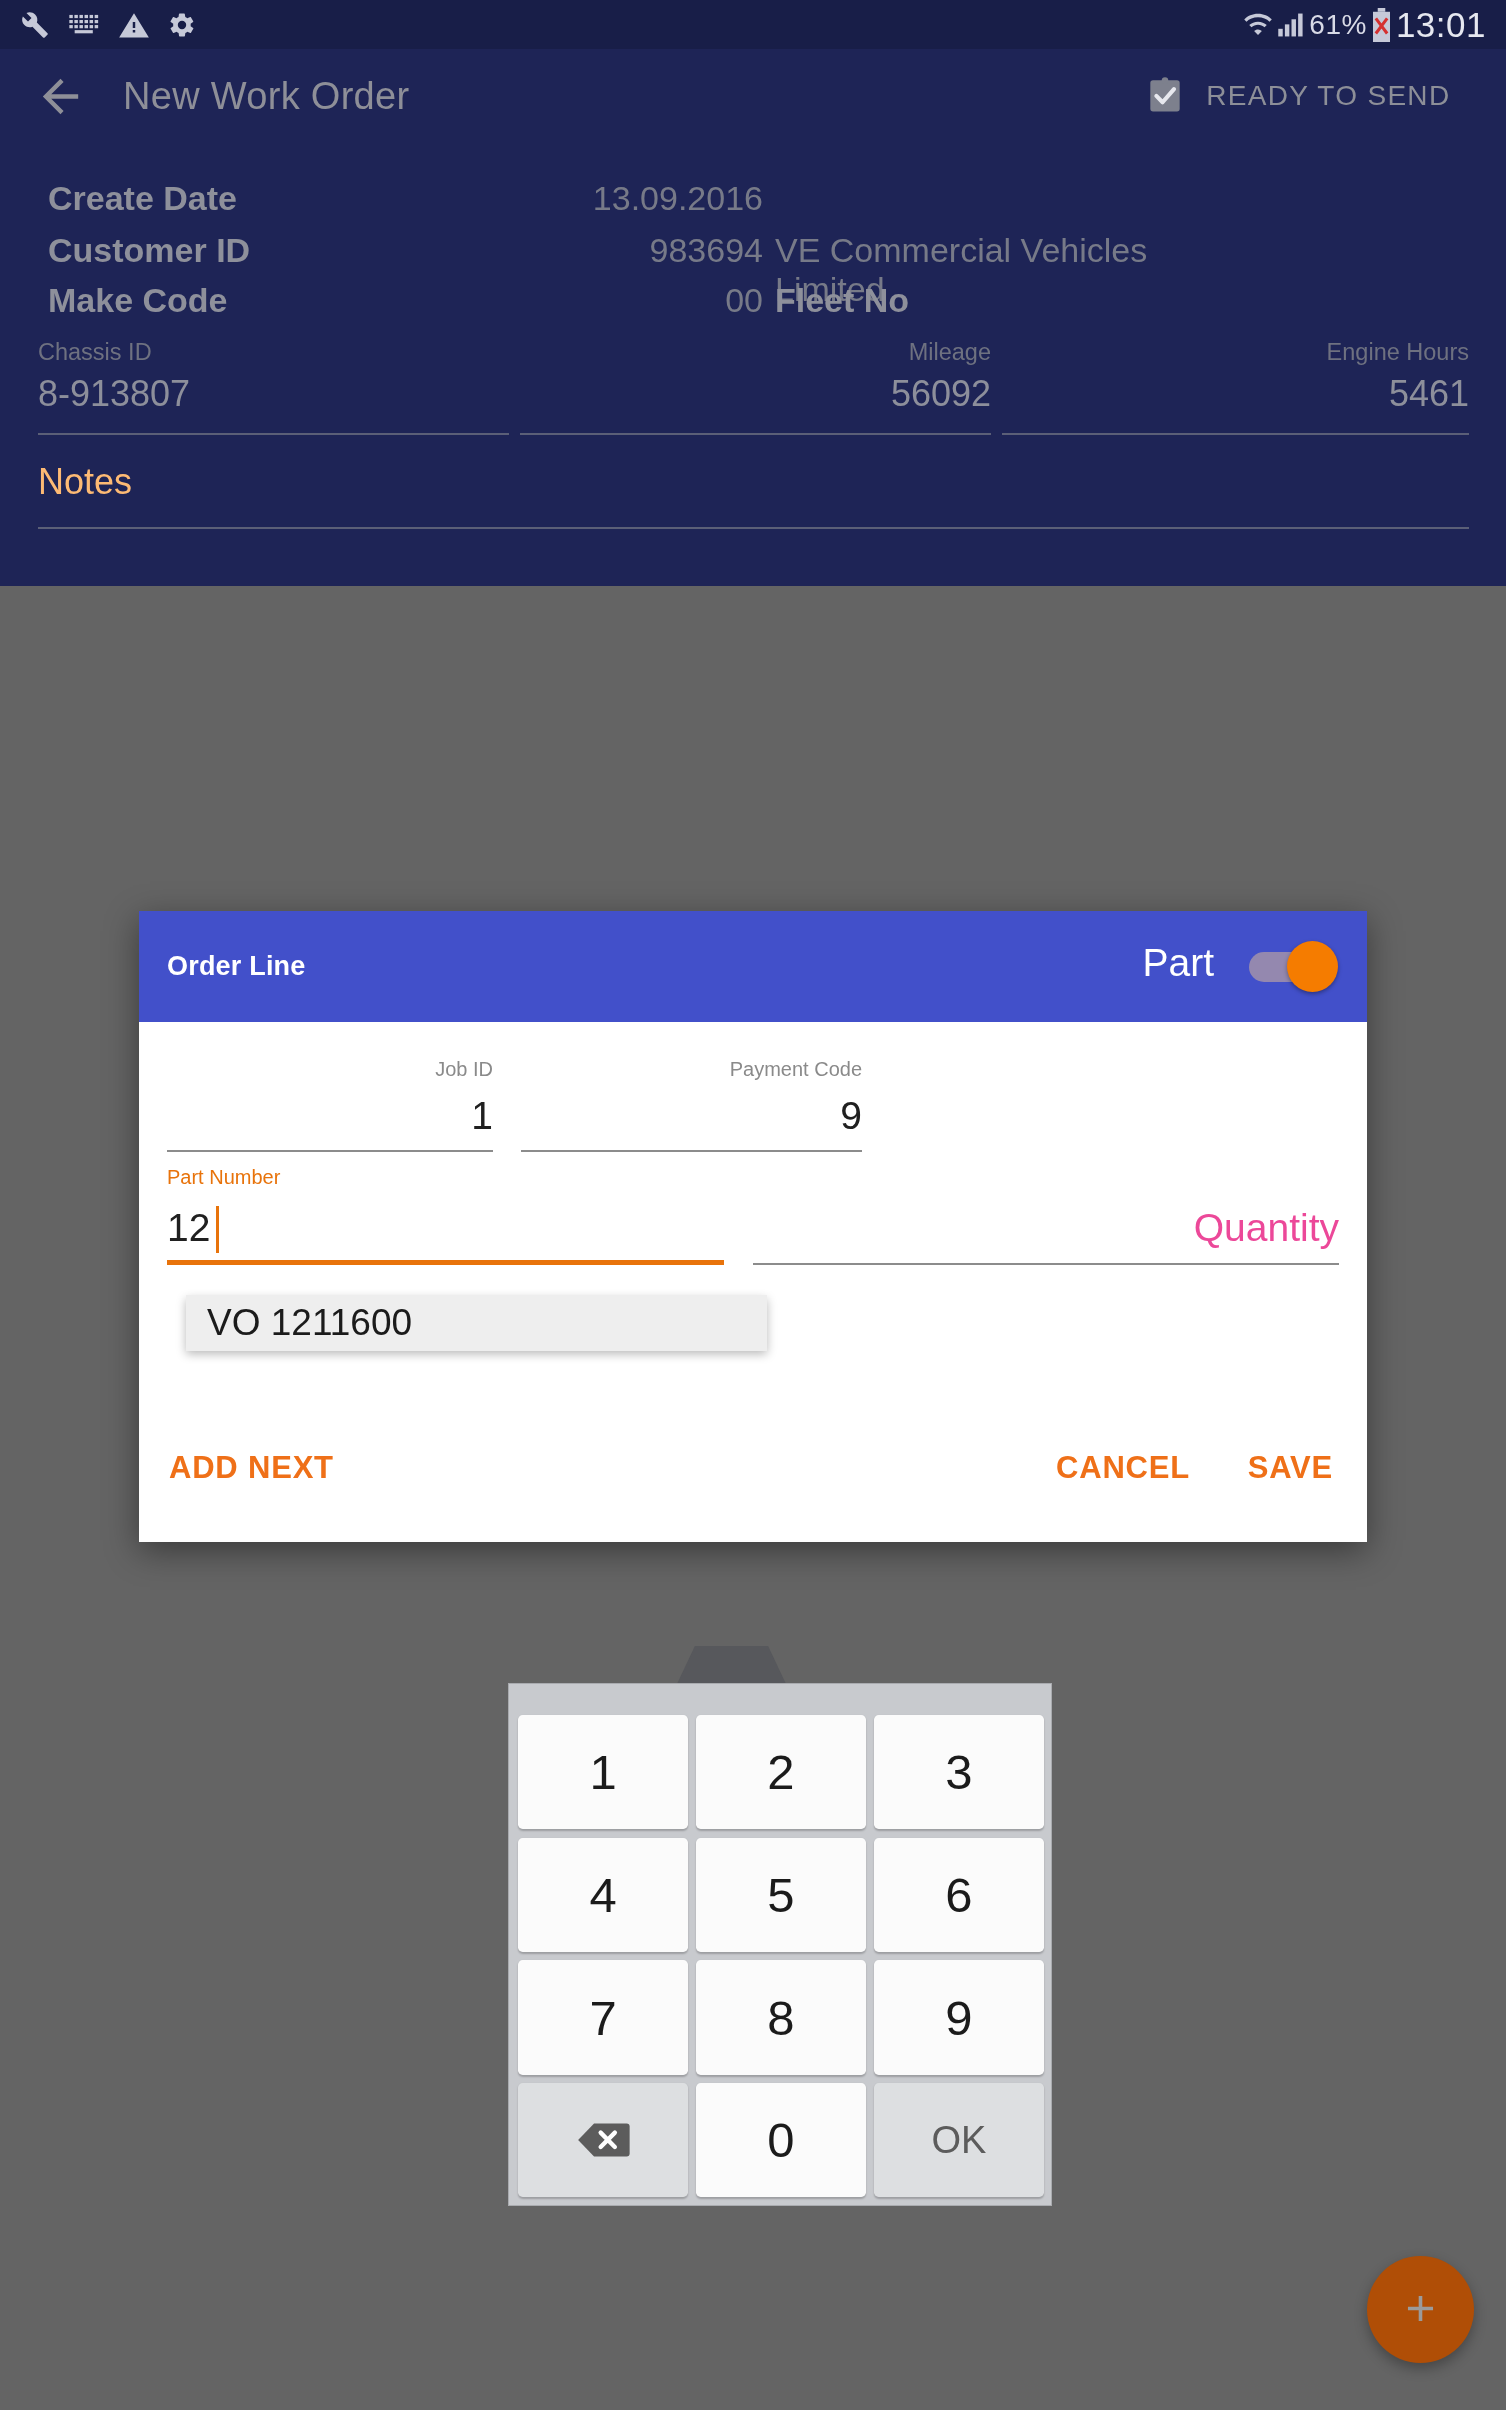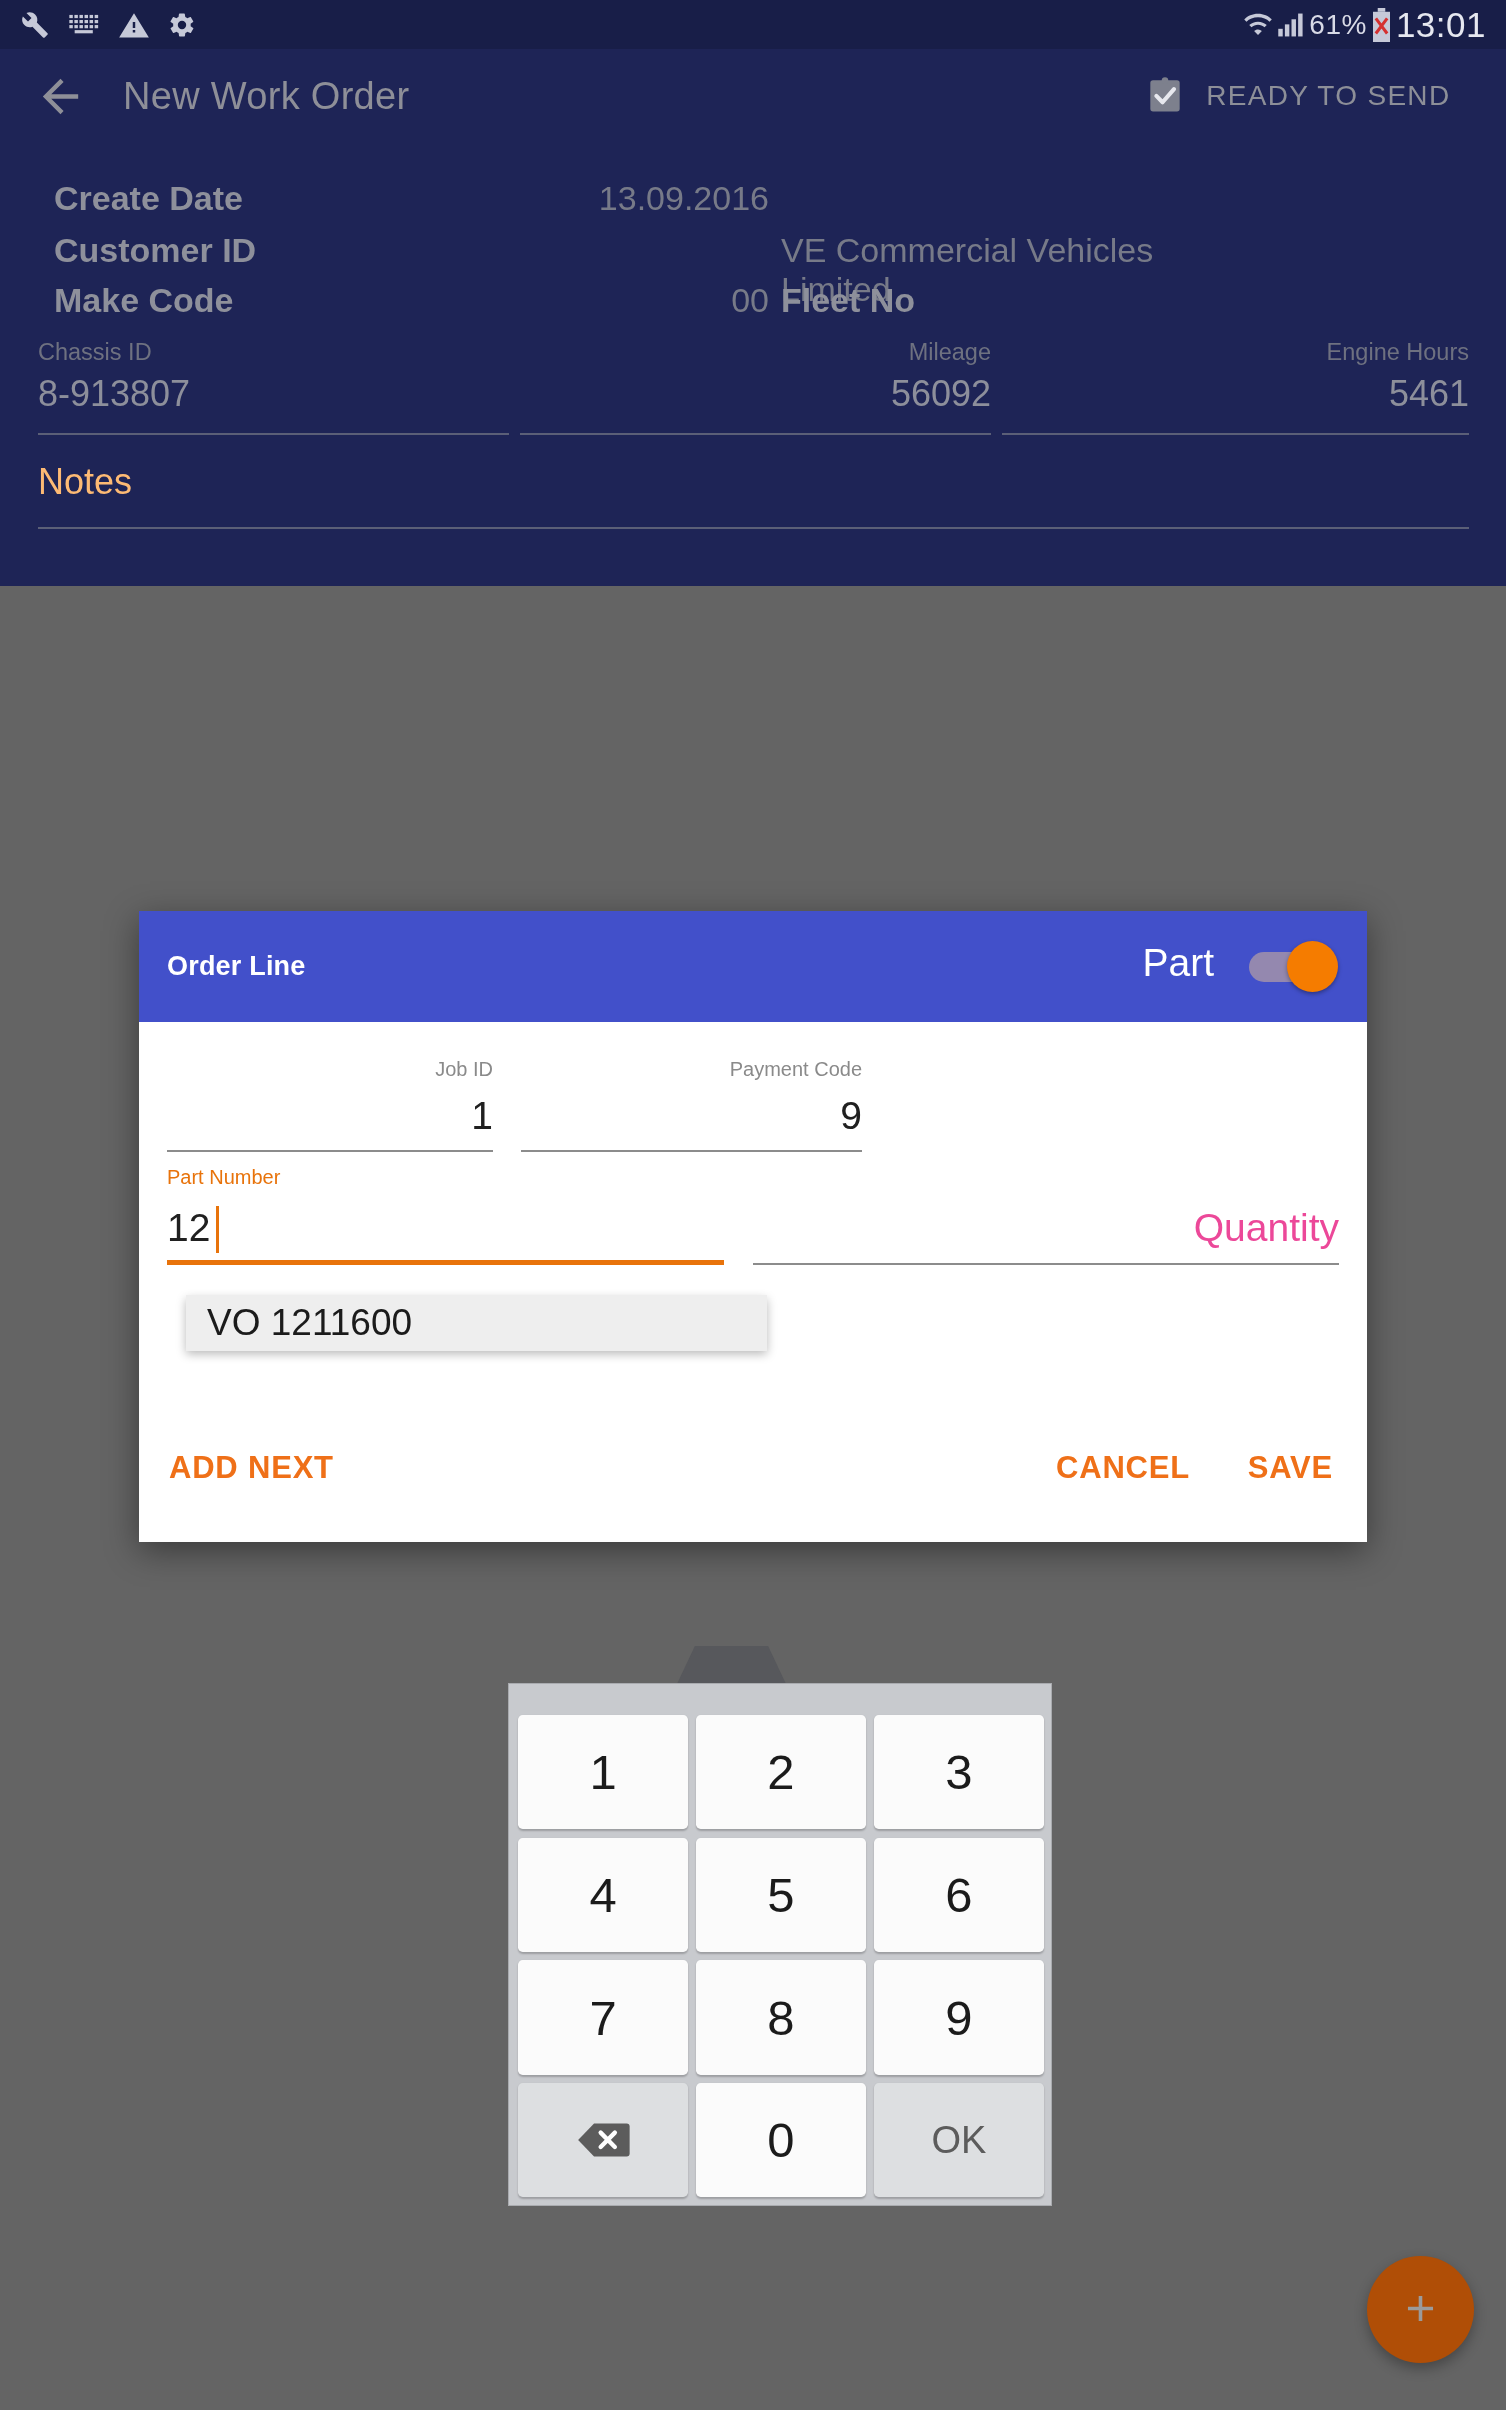--- a/index.html
+++ b/index.html
@@ -45,21 +45,21 @@
   }
   #ready-send .label {
     color: #8d8f98; font-size: 28px; letter-spacing: 1.3px; font-weight: 400;
   }
 
   
   #headerform {
     position: absolute; left: 0; top: 143px;
     width: 1507px; height: 443px;
   }
-  .kvrow { position: absolute; left: 16px; width: 1193px; height: 53px; }
+  .kvrow { position: absolute; left: 10px; width: 1193px; height: 53px; }
   .kv-label {
     position: absolute; left: 38px; top: 0;
     color: #8e909b; font-size: 34px; font-weight: bold;
   }
   .kv-value {
     position: absolute; top: 0; text-align: right;
     color: #777a88; font-size: 34px; font-weight: 400;
   }
   .kv-value2 {
     position: absolute; top: 0;
@@ -296,20 +296,21 @@
 
   <div id="headerform">
 
     <div class="kvrow" style="top:36px;">
       <span class="kv-label">Create Date</span>
       <span class="kv-value" style="left:301px; width:452px;">13.09.2016</span>
     </div>
 
     <div class="kvrow" style="top:88px;">
       <span class="kv-label">Customer ID</span>
+      <span class="kv-value" style="left:301px; width:452px;">983694</span>
       <span class="kv-value2" style="left:765px;">VE Commercial Vehicles Limited</span>
     </div>
 
     <div class="kvrow" style="top:138px;">
       <span class="kv-label">Make Code</span>
       <span class="kv-value" style="left:301px; width:452px;">00</span>
       <span class="kv-value2 bold" style="left:765px;">Fleet No</span>
     </div>
 
     <div class="ufield" style="left:38px; top:196px; width:471px;">

